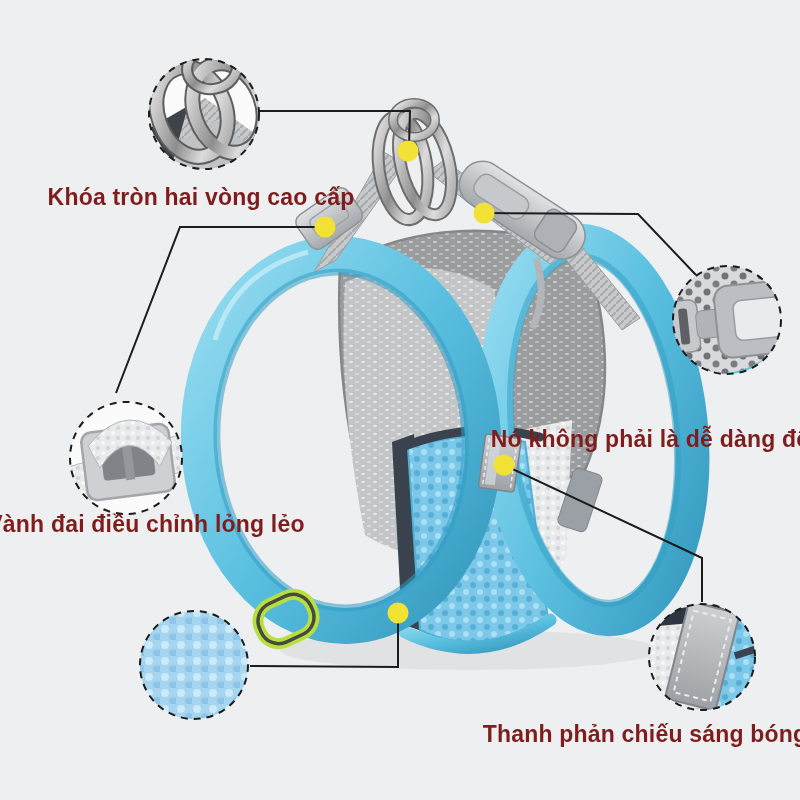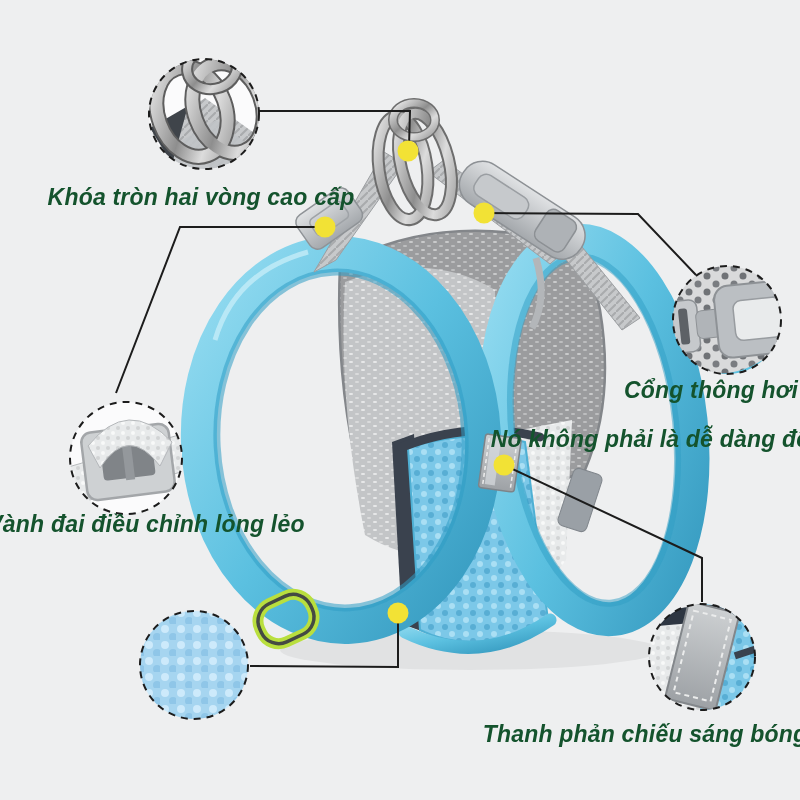--- a/index.html
+++ b/index.html
@@ -4,23 +4,22 @@
 <style>
   html,body{margin:0;padding:0;background:#e4e5e6;}
   .stage{
     position:relative;width:800px;height:800px;overflow:hidden;
     background:#eeeff0;
     font-family:"Liberation Sans","DejaVu Sans",sans-serif;
   }
   .stage svg{position:absolute;left:0;top:0;}
   .label{
     position:absolute;transform:translate(-50%,-50%);
-    font-size:23px;font-weight:700;color:#14532d;white-space:nowrap;
+    font-size:23px;font-weight:700;color:#7f1d1d;white-space:nowrap;
     letter-spacing:.2px;
-    font-style:italic;
   }
   .lbl-double-ring{left:201px;top:197px;}
   .lbl-vent{left:711px;top:390px;}
   .lbl-not-easy{left:650px;top:439px;}
   .lbl-adjuster{left:146px;top:524px;}
   .lbl-mesh{left:195px;top:737px;}
   .lbl-reflective{left:645px;top:734px;}
 </style>
 </head>
 <body>
@@ -240,17 +239,16 @@
       <g transform="rotate(14 702 657)">
         <rect x="676" y="606" width="52" height="100" fill="url(#gStrap)" stroke="#83878b" stroke-width="2"></rect>
         <rect x="683" y="614" width="38" height="84" fill="none" stroke="#ebecec" stroke-width="2" stroke-dasharray="5 4"></rect>
       </g>
     </g>
     <circle cx="702" cy="657" r="53" fill="none" stroke="#1c1c1c" stroke-width="2" stroke-dasharray="7 6"></circle>
   </g>
 </svg>
 
   <div class="label lbl-double-ring">Khóa tròn hai vòng cao cấp</div>
-  <div class="label lbl-vent">Cổng thông hơi</div>
   <div class="label lbl-not-easy">Nó không phải là dễ dàng để</div>
   <div class="label lbl-adjuster">Vành đai điều chỉnh lỏng lẻo</div>
   <div class="label lbl-reflective">Thanh phản chiếu sáng bóng</div>
 </div>
 
 </body></html>

